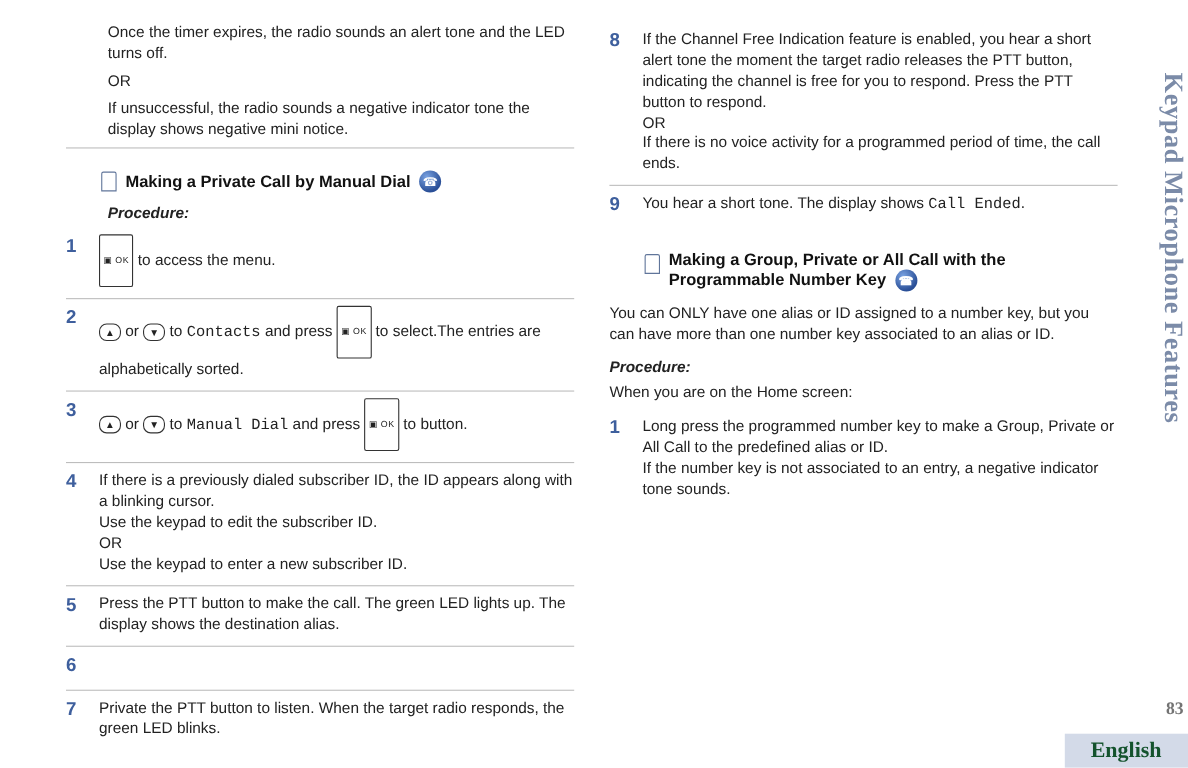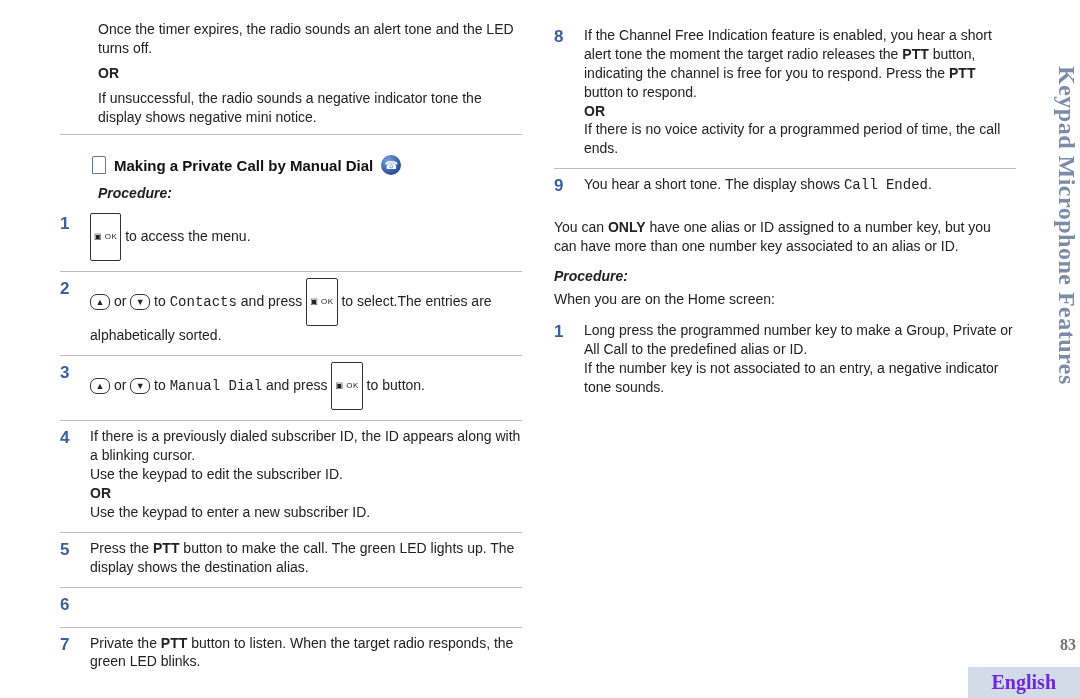--- a/index.html
+++ b/index.html
@@ -113,21 +113,21 @@
     border: 1px solid #333;
     border-radius: 7px;
     font-size: 9px;
     vertical-align: middle;
     line-height: 14px;
   }
   .mono {
     font-family: "Courier New", monospace;
     font-size: 14px;
   }
-  .bold { font-weight: bold; }
+  .bold { font-weight: normal; }
 
   
   .thumb-tab {
     position: absolute;
     right: 0;
     top: 56px;
     width: 28px;
     padding-top: 10px;
     text-align: center;
   }
@@ -146,21 +146,21 @@
     color: #737373;
     font-family: "Times New Roman", serif;
     font-weight: bold;
     font-size: 16px;
   }
   .lang-tab {
     position: absolute;
     right: 0;
     bottom: 0;
     background: #d3dae8;
-    color: #6d28d9;
+    color: #14532d;
     font-family: "Times New Roman", serif;
     font-weight: bold;
     font-size: 20px;
     padding: 4px 24px;
   }
 </style>
 </head>
 <body>
 
 <div class="page">
@@ -238,20 +238,27 @@
         </span>
       </li>
       <li class="li">
         <span class="num">9</span>
         <span class="li-body">
           <span>You hear a short tone. The display shows </span><span class="mono">Call Ended</span><span>.</span>
         </span>
       </li>
     </ol>
 
+    <div class="heading" style="align-items:flex-start">
+      <span class="note-icon" style="margin-top:3px"></span>
+      <span class="heading-text" style="max-width:400px">
+        <span>Making a Group, Private or All Call with the Programmable Number Key</span>
+        <span class="phone-icon" style="vertical-align:middle;margin-left:4px">☎</span>
+      </span>
+    </div>
 
     <div class="block" style="margin-top:10px">
       <span>You can </span><span class="bold">ONLY</span><span> have one alias or ID assigned to a number key, but you can have more than one number key associated to an alias or ID.</span>
     </div>
 
     <div class="procedure-label" style="margin-top:12px">Procedure:</div>
     <div class="block">When you are on the Home screen:</div>
 
     <ol class="ol">
       <li class="li">

